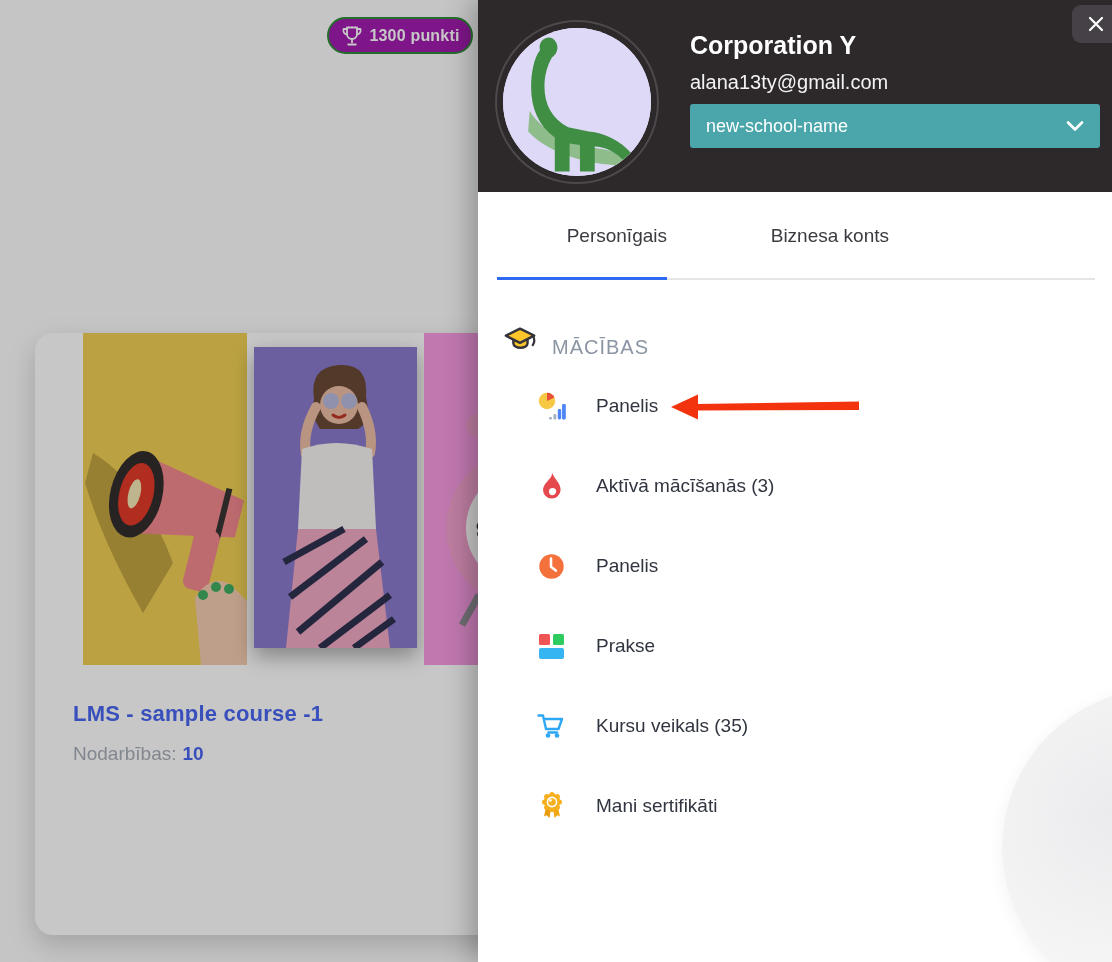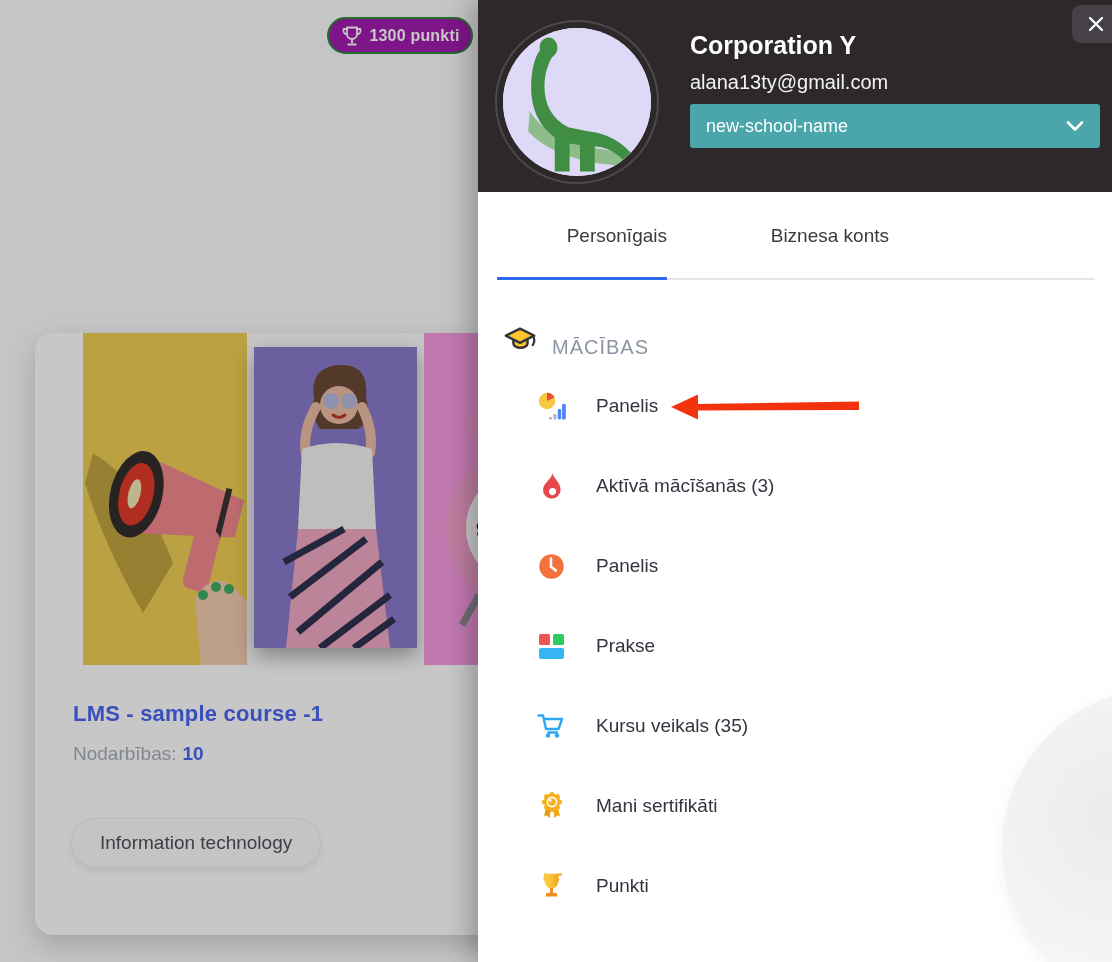--- a/index.html
+++ b/index.html
@@ -154,21 +154,20 @@
             </g>
             <path d="M55,262 L38,292" stroke="#8c8c94" stroke-width="7"></path>
           </svg>
         </div>
       </div>
 
       <div class="card-title">LMS - sample course -1</div>
       <div class="card-lessons">
         <span>Nodarbības:</span><b>10</b>
       </div>
-      <div class="card-chip">Information technology</div>
     </div>
   </div>
 
   <div class="overlay"></div>
 
   <div class="drawer">
 
     <div class="drawer-header">
       <div class="avatar-ring">
         <div class="avatar">
@@ -290,36 +289,18 @@
               <circle cx="6.6" cy="10" r="2.6"></circle>
                 <circle cx="8.7" cy="4.7" r="2.6"></circle>
             </g>
             <circle cx="14" cy="10" r="4.6" fill="none" stroke="#ffffff" stroke-width="1.6"></circle>
             <circle cx="12.4" cy="8.4" r="1.3" fill="#ffffff"></circle>
           </svg>
         </span>
         <span class="lbl">Mani sertifikāti</span>
       </div>
 
-      <div class="menu-item">
-        <span class="ic">
-          <svg width="29" height="29" viewBox="0 0 29 29">
-            <defs>
-              <linearGradient id="cupg" x1="0" y1="0" x2="1" y2="0">
-                <stop offset="0" stop-color="#ffd34d"></stop>
-                  <stop offset="1" stop-color="#f2a71b"></stop>
-              </linearGradient>
-            </defs>
-            <path d="M7,2.5 h4 a3.4,4 0 0 0 -3.2,5.8" fill="none" stroke="#f2a71b" stroke-width="2"></path>
-            <path d="M22,2.5 h4 a-3.4,4 0 0 1 -1,5.8" fill="none" stroke="#f2a71b" stroke-width="2" transform="scale(-1,1) translate(-47,0)"></path>
-            <path d="M7.5,1.8 H21.5 V9 a7,7.4 0 0 1 -14,0 Z" fill="url(#cupg)"></path>
-            <rect x="13" y="16" width="3" height="5" fill="#f28c1e"></rect>
-            <path d="M9.5,21 h10 l1.2,3.4 h-12.4 Z" fill="#f28c1e"></path>
-          </svg>
-        </span>
-        <span class="lbl">Punkti</span>
-      </div>
 
     </div>
   </div>
 
   <div class="corner-bubble"></div>
 </div>
 
 </body></html>

